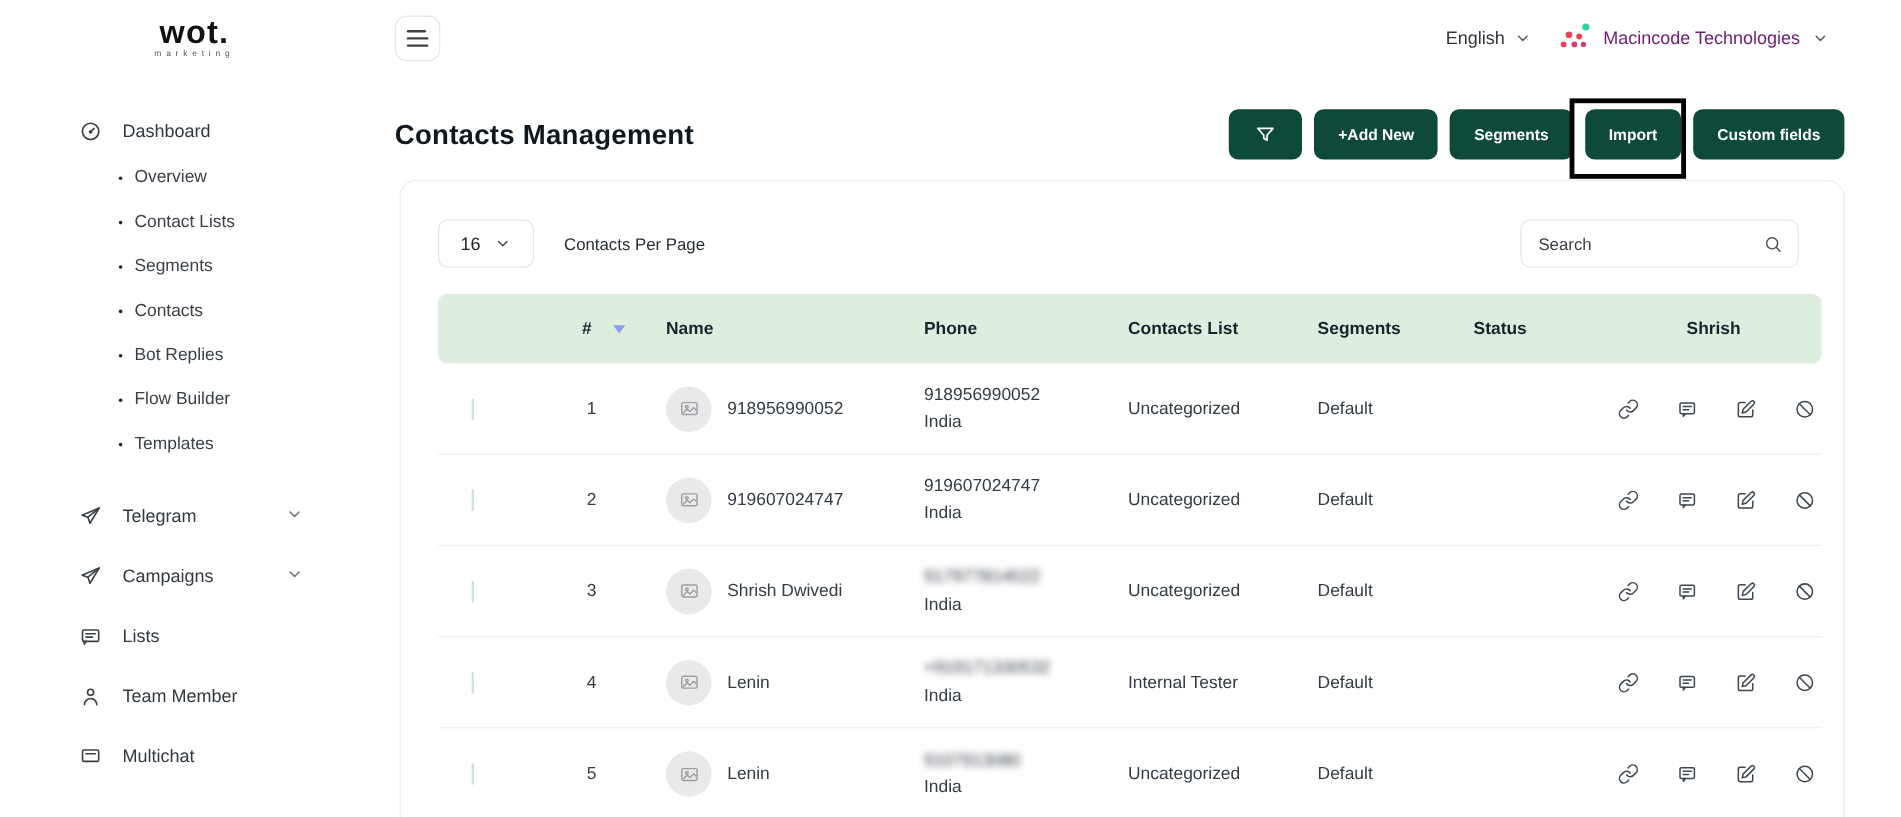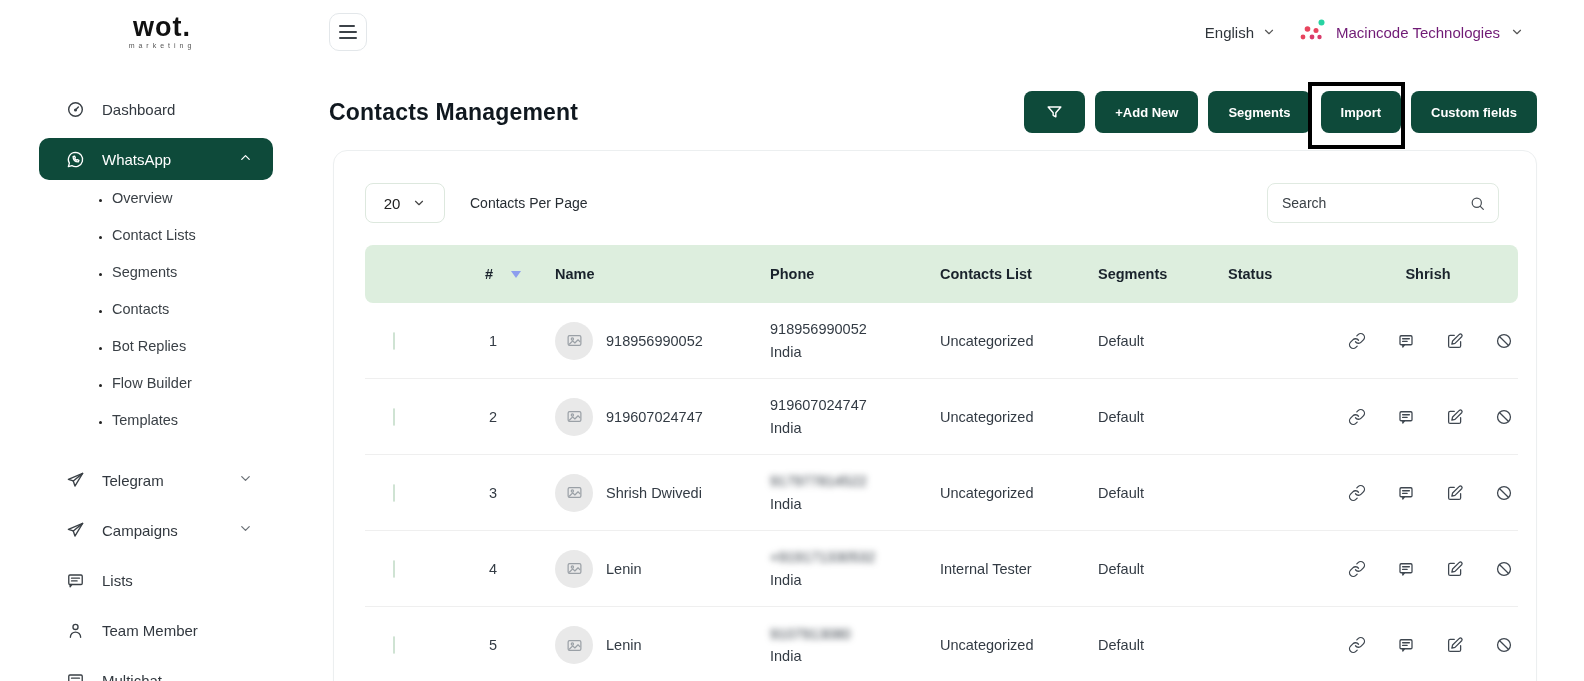--- a/index.html
+++ b/index.html
@@ -105,32 +105,20 @@
   <nav class="side-nav">
     <div class="nav-item">
       <svg viewBox="0 0 24 24" fill="none" stroke-width="1.8" stroke-linecap="round">
         <circle cx="12" cy="12" r="8.6"></circle>
           <path d="M12 12.5l3.6-3.6"></path>
           <circle cx="12" cy="12.5" r="1" fill="currentColor"></circle>
       </svg>
       <span>Dashboard</span>
     </div>
 
-    <div class="nav-item active">
-      <svg viewBox="0 0 24 24" fill="none" stroke-width="1.7" stroke-linecap="round" stroke-linejoin="round">
-        <path d="M12 3a9 9 0 0 0-7.7 13.6L3 21l4.5-1.2A9 9 0 1 0 12 3z"></path>
-        <path d="M9 8.5c0 4 2.5 6.5 6.5 6.5l.8-1.8-2-1-1 .7c-1.1-.5-1.7-1.1-2.2-2.2l.7-1-1-2z"></path>
-      </svg>
-      <span>WhatsApp</span>
-      <span class="nav-chevron">
-        <svg viewBox="0 0 24 24" fill="none" stroke-width="2" stroke-linecap="round" stroke-linejoin="round">
-            <path d="M6 15l6-6 6 6"></path>
-          </svg>
-      </span>
-    </div>
 
     <ul class="submenu" id="wa-submenu">
   <li><span>Overview</span></li>
 
   <li><span>Contact Lists</span></li>
 
   <li><span>Segments</span></li>
 
   <li><span>Contacts</span></li>
 
@@ -240,21 +228,21 @@
         <button class="btn">Import</button>
         <span class="import-box"></span>
       </span>
       <button class="btn">Custom fields</button>
     </div>
   </div>
 
   <div class="card">
     <div class="controls">
       <div class="per-page">
-        <span>20</span>
+        <span>16</span>
         <svg viewBox="0 0 24 24" fill="none" stroke-width="2" stroke-linecap="round" stroke-linejoin="round">
             <path d="M6 9l6 6 6-6"></path>
           </svg>
       </div>
       <span class="per-page-label">Contacts Per Page</span>
       <div class="search-box">
         <input type="text" placeholder="Search" style="">
         <svg viewBox="0 0 24 24" fill="none" stroke-width="1.7" stroke-linecap="round">
             <circle cx="11" cy="11" r="6.5"></circle>
             <path d="M16 16l4.2 4.2"></path>

